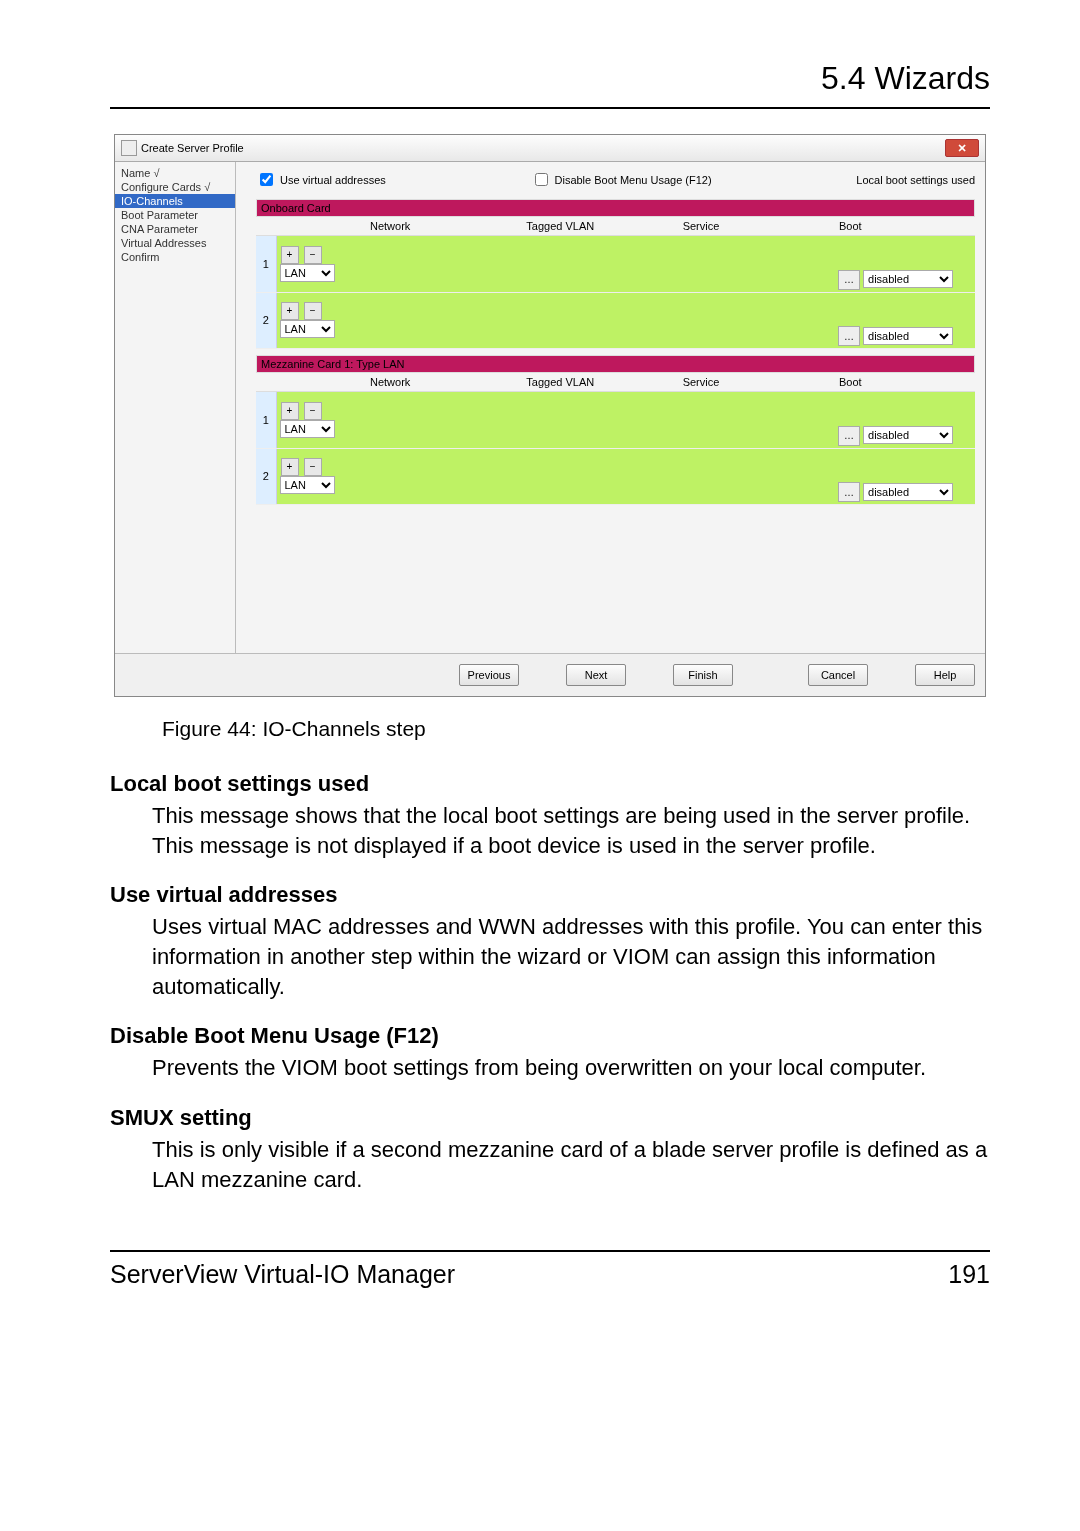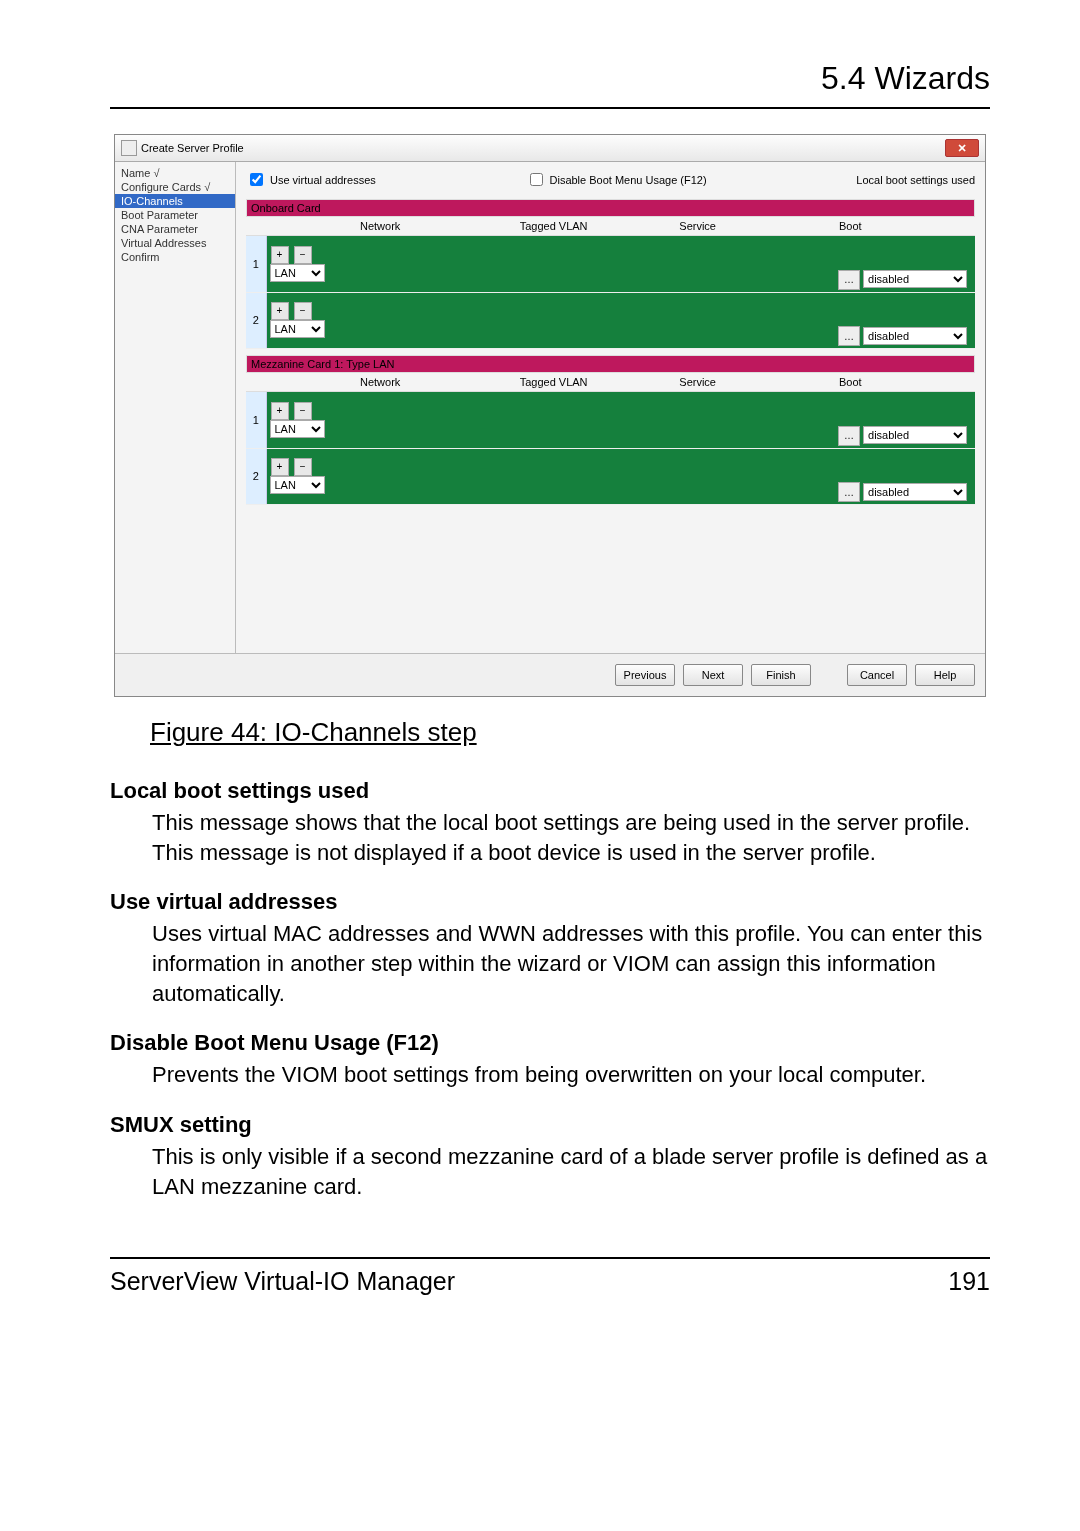--- a/index.html
+++ b/index.html
@@ -46,21 +46,21 @@
   gap: 4px;
 }
 .wizard-title .icon {
   width: 14px; height: 14px; background: #eee; border:1px solid #999;
 }
 .wizard-title .close {
   background:#d04a3a;color:#fff;width:32px;height:16px;
   display:flex;align-items:center;justify-content:center;border:1px solid #a33;
   border-radius:2px;font-weight:bold;
 }
-.wizard-body { display:flex; background:#f4f4f4; }
+.wizard-body { display:flex; background:#f4f4f4;gap:10px; }
 .wizard-nav {
   width: 120px;
   border-right: 1px solid #bbb;
   padding: 4px 0;
   background:#f4f4f4;
 }
 .wizard-nav .item {
   padding: 1px 6px;
   color:#333;
   white-space:nowrap;
@@ -77,47 +77,47 @@
 .top-row label { display:flex; align-items:center; gap:4px; }
 .section-label { background:#be185d; border:1px solid #ddd; padding:2px 4px; margin-top:6px;}
 table.grid {
   width:100%; border-collapse:collapse; table-layout:fixed; background:#fff;
 }
 table.grid th {
   font-weight:normal; text-align:left; padding:3px 4px;
   background:#f4f4f4; border-bottom:1px solid #ddd;
 }
 table.grid td {
-  padding:2px 3px; border-bottom:1px solid #eee; background:#15803d;
+  padding:2px 3px; border-bottom:1px solid #eee; background:#bef264;
 }
 table.grid td:first-child { text-align:center; background:#def; width:18px; border-right:1px solid #cce;}
 .btn-tiny {
   width:16px;height:16px;display:inline-flex;align-items:center;justify-content:center;
   background:#e8e8e8;border:1px solid #aaa;font-size:10px;line-height:1;margin:0 1px;
 }
 select.sm {
   font-size:11px; height:18px; width:55px; border:1px solid #aaa; background:#fff;
 }
-select.boot { width:104px;margin-top:32px; }
+select.boot { width:90px;margin-top:32px; }
 .dots-btn {
   width:20px;height:18px;display:inline-flex;align-items:center;justify-content:center;
   background:#eee;border:1px solid #aaa;font-size:10px;
 }
 .wizard-buttons {
   display:flex; justify-content:flex-end; gap:8px; padding:10px;
   border-top:1px solid #bbb; background:#f0f0f0;
 }
 .wizard-buttons button {
   min-width:60px; height:22px; font-size:11px;
-  background:linear-gradient(#fdfdfd,#e3e3e3); border:1px solid #888; border-radius:2px;
+  background:linear-gradient(#fdfdfd,#e3e3e3); border:1px solid #888; border-radius:2px;margin-left:39px;
 }
 .wizard-buttons .gap { width:20px; }
 
 
-.fig-caption { font-size:26px; margin: 6px 40px 30px 40px; text-decoration: underline; }
+.fig-caption { font-size:21px; margin: 6px 40px 30px 52px; }
 .term { font-size:22px; font-weight:bold; margin-top:22px; }
 .desc { font-size:22px; margin:4px 0 0 42px; line-height:1.35; }
 .footer-rule { border-top:2px solid #000; margin-top:55px; }
 .footer { display:flex; justify-content:space-between; font-size:25px; padding-top:8px;}
 </style>
 </head>
 <body>
 
 <div class="page">
   <div class="header-right">5.4 Wizards</div>

